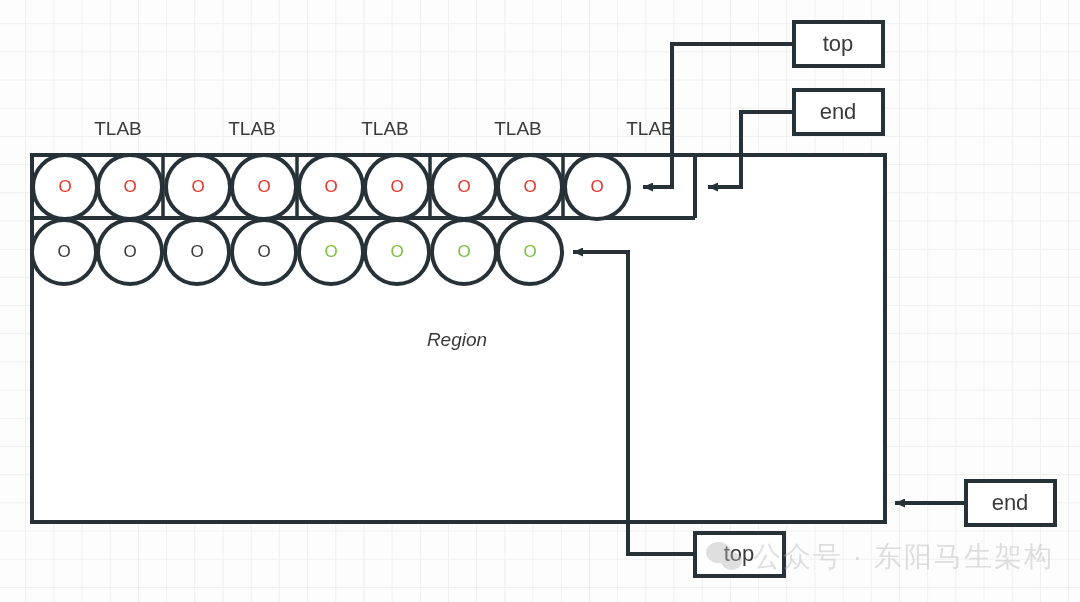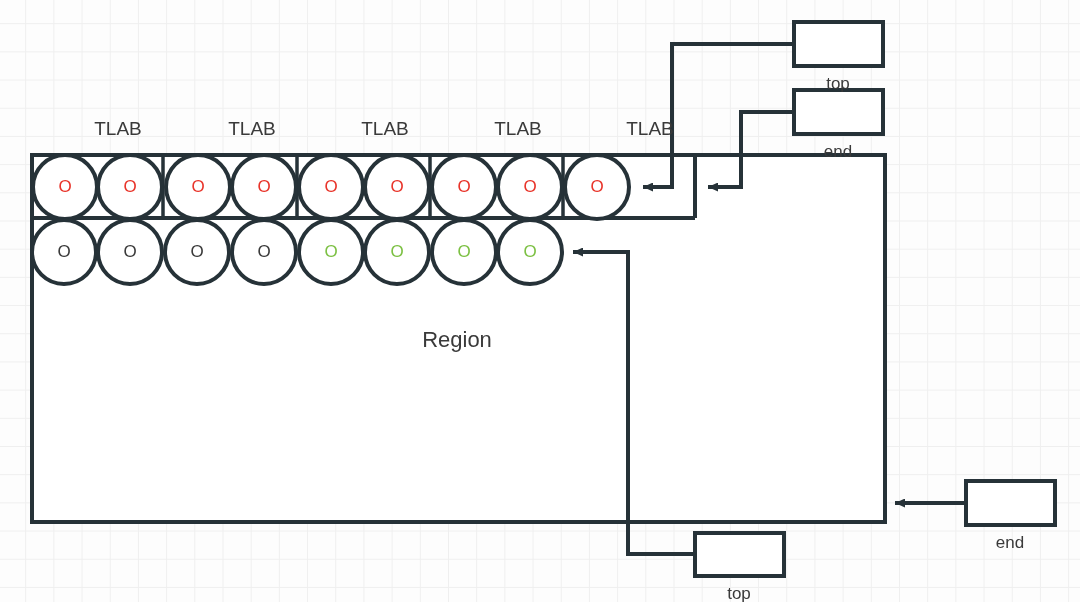--- a/index.html
+++ b/index.html
@@ -33,29 +33,29 @@
     white-space: nowrap;
     pointer-events: none;
   }
   .tlab-label {
     font-size: 19px;
     color: #3a3a3a;
     transform: translateX(-50%);
     margin-left: 21px;
   }
   .region-label {
+    font-size: 19px;
+    color: #3a3a3a;
+    transform: translate(-50%, -50%);
+    font-style: italic;
+  }
+  .box-label {
     font-size: 22px;
     color: #3a3a3a;
     transform: translate(-50%, -50%);
-  }
-  .box-label {
-    font-size: 17px;
-    color: #3a3a3a;
-    transform: translate(-50%, -50%);
-    margin-top: 40px;
   }
   .circle-glyph {
     position: absolute;
     font-size: 17px;
     font-family: "Liberation Sans", sans-serif;
     transform: translate(-50%, -50%);
     pointer-events: none;
   }
   #watermark {
     position: absolute;
@@ -174,14 +174,21 @@
   <div class="circle-glyph" style="left:464px; top:252px; color:#7cc043;">O</div>
   <div class="circle-glyph" style="left:530px; top:252px; color:#7cc043;">O</div>
 
   <div class="lbl region-label" style="left:457px; top:340px;">Region</div>
 
   <div class="lbl box-label" style="left:838px;  top:44px;">top</div>
   <div class="lbl box-label" style="left:838px;  top:112px;">end</div>
   <div class="lbl box-label" style="left:1010px; top:503px;">end</div>
   <div class="lbl box-label" style="left:739px;  top:554px;">top</div>
 
+  <div id="watermark">
+    <div class="wechat-mark">
+      <div class="bub-a"></div>
+      <div class="bub-b"></div>
+    </div>
+    <div class="wm-text">公众号 · 东阳马生架构</div>
+  </div>
 
 </div>
 
 </body></html>

